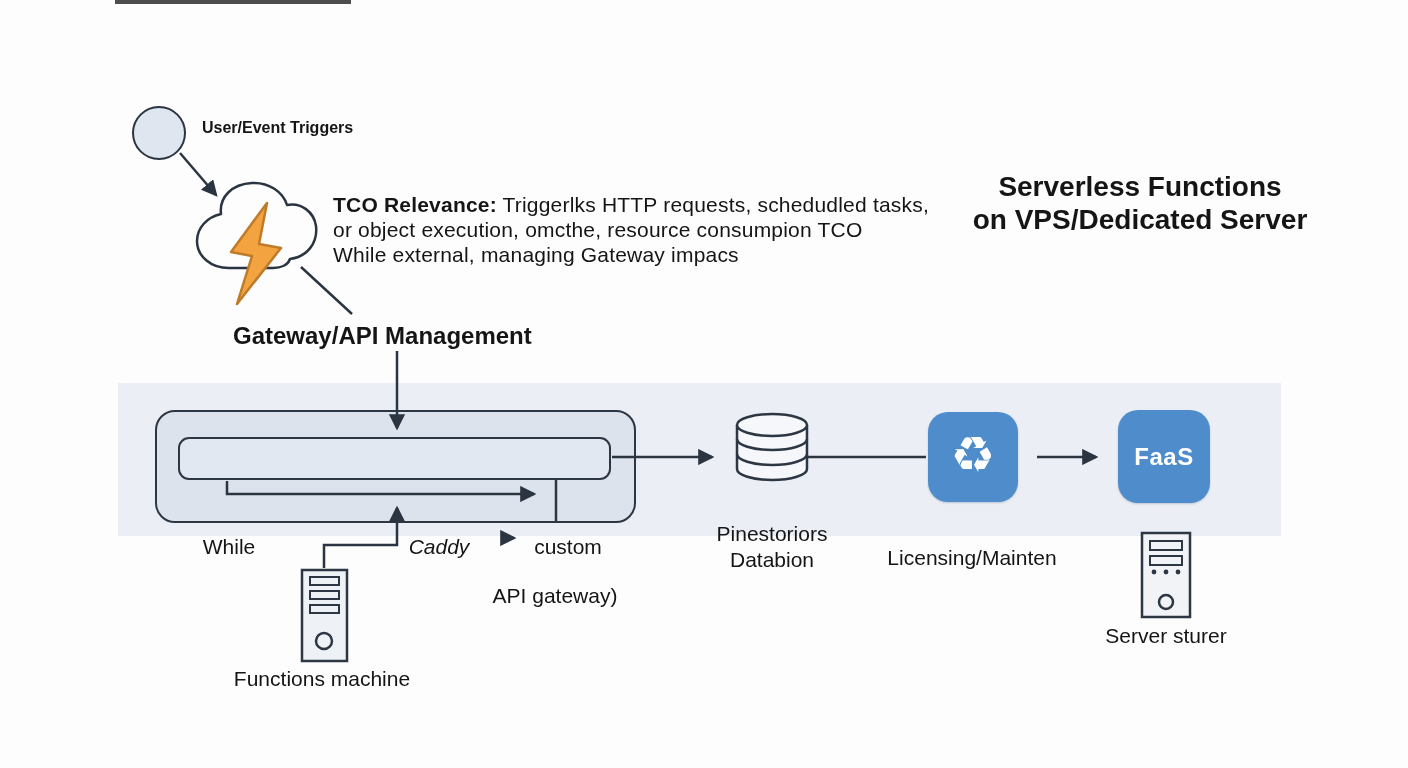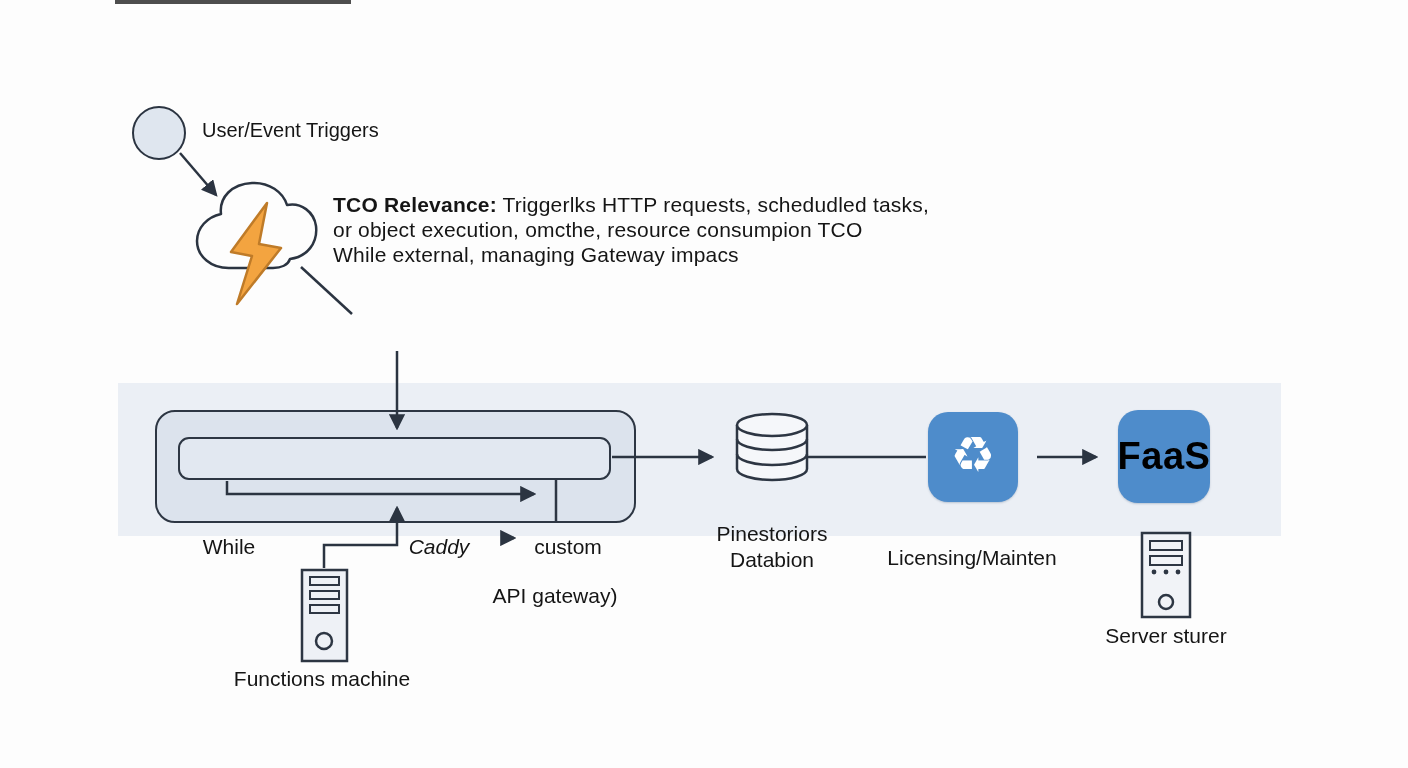--- a/index.html
+++ b/index.html
@@ -8,21 +8,21 @@
     background:#fdfdfd;color:#151515;
     font-family:"Liberation Sans","DejaVu Sans",sans-serif;
   }
   .abs{position:absolute;}
   .top-strip{left:115px;top:0;width:236px;height:4px;background:#2f2f2f;opacity:.85;}
   .band{left:118px;top:383px;width:1163px;height:153px;background:#ebeff5;}
   .trigger-circle{
     left:132px;top:106px;width:54px;height:54px;border-radius:50%;
     background:#dfe6ef;border:2.5px solid #2b3441;box-sizing:border-box;
   }
-  .trigger-label{left:202px;top:119px;font-size:20px;font-weight:normal;white-space:nowrap;}
+  .trigger-label{left:202px;top:119px;font-size:16px;font-weight:bold;white-space:nowrap;}
   .note{left:333px;top:192px;font-size:21px;line-height:25px;white-space:nowrap;letter-spacing:.2px;}
   .note b{font-weight:bold;}
   .gateway-label{left:233px;top:322px;font-size:24px;font-weight:bold;white-space:nowrap;}
   .main-title{left:960px;top:170px;width:360px;text-align:center;font-size:28px;line-height:33px;font-weight:bold;}
   .outer-box{
     left:155px;top:410px;width:481px;height:113px;border-radius:20px;
     background:#dce3ed;border:2.5px solid #2d3643;box-sizing:border-box;
   }
   .inner-box{
     left:178px;top:437px;width:433px;height:43px;border-radius:11px;
@@ -38,21 +38,21 @@
   .lbl-server{left:1066px;top:624px;width:200px;}
   .lbl-machine{left:222px;top:667px;width:200px;}
   .blue-tile{
     border-radius:20px;background:#4e8ccb;
     display:flex;align-items:center;justify-content:center;
     box-shadow:0 1px 2px rgba(40,70,110,.25);
   }
   .tile-sw{left:928px;top:412px;width:90px;height:90px;}
   .tile-faas{left:1118px;top:410px;width:92px;height:93px;}
   .recycle-glyph{color:#ffffff;font-size:50px;line-height:1;font-family:"DejaVu Sans",sans-serif;transform:translateY(-2px);}
-  .faas-text{color:#000000;font-size:38px;font-weight:bold;letter-spacing:.5px;}
+  .faas-text{color:#ffffff;font-size:24px;font-weight:bold;letter-spacing:.5px;}
   svg.overlay{position:absolute;left:0;top:0;width:1408px;height:768px;pointer-events:none;}
 </style>
 </head>
 <body>
 
 <div class="canvas">
 
   <div class="abs top-strip"></div>
 
   <div class="abs band"></div>
@@ -62,20 +62,25 @@
 
   <div class="abs trigger-circle"></div>
   <div class="abs trigger-label">User/Event Triggers</div>
 
   <div class="abs note">
     <div><b>TCO Relevance:</b><span> Triggerlks HTTP requests, schedudled tasks,</span></div>
     <div>or object execution, omcthe, resource consumpion TCO</div>
     <div>While external, managing Gateway impacs</div>
   </div>
 
+  <div class="abs gateway-label">Gateway/API Management</div>
+  <div class="abs main-title">
+    <div>Serverless Functions</div>
+    <div>on VPS/Dedicated Server</div>
+  </div>
 
   <svg class="overlay" viewBox="0 0 1408 768">
     <defs>
       <marker id="ah" viewBox="0 0 10 10" refX="8.5" refY="5" markerWidth="6.5" markerHeight="6.5" orient="auto">
         <path d="M0,0 L10,5 L0,10 z" fill="#2b3441"></path>
       </marker>
     </defs>
 
     <line x1="180" y1="153" x2="216" y2="195" stroke="#2b3441" stroke-width="2.5" marker-end="url(#ah)"></line>
 

